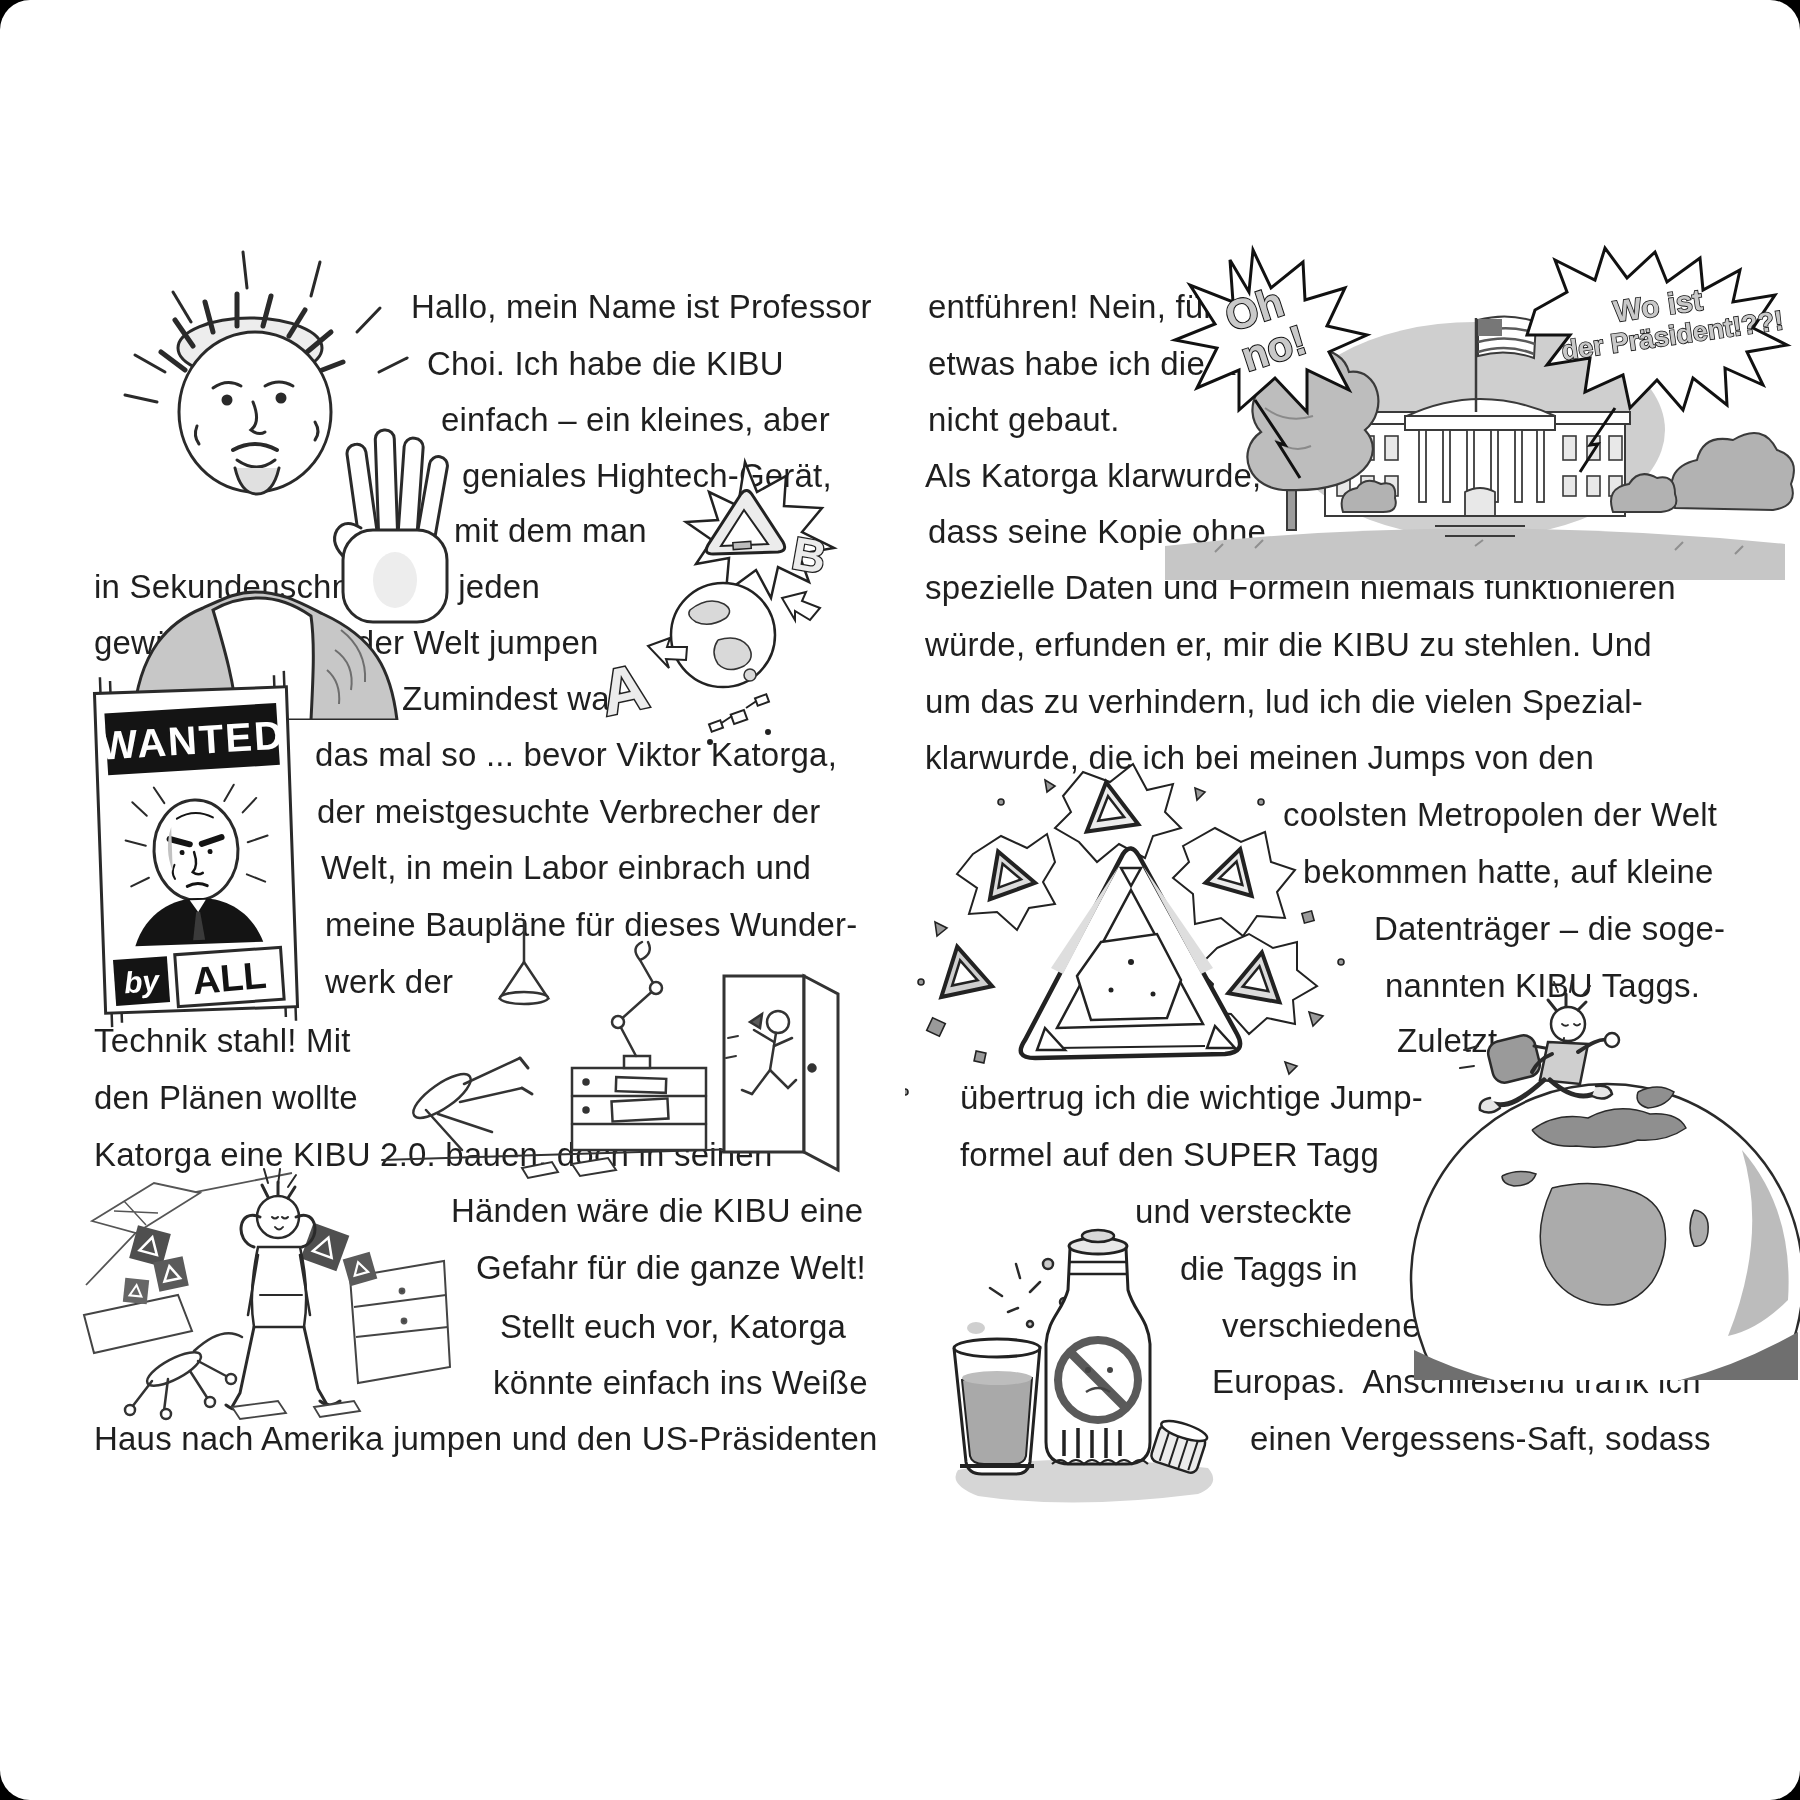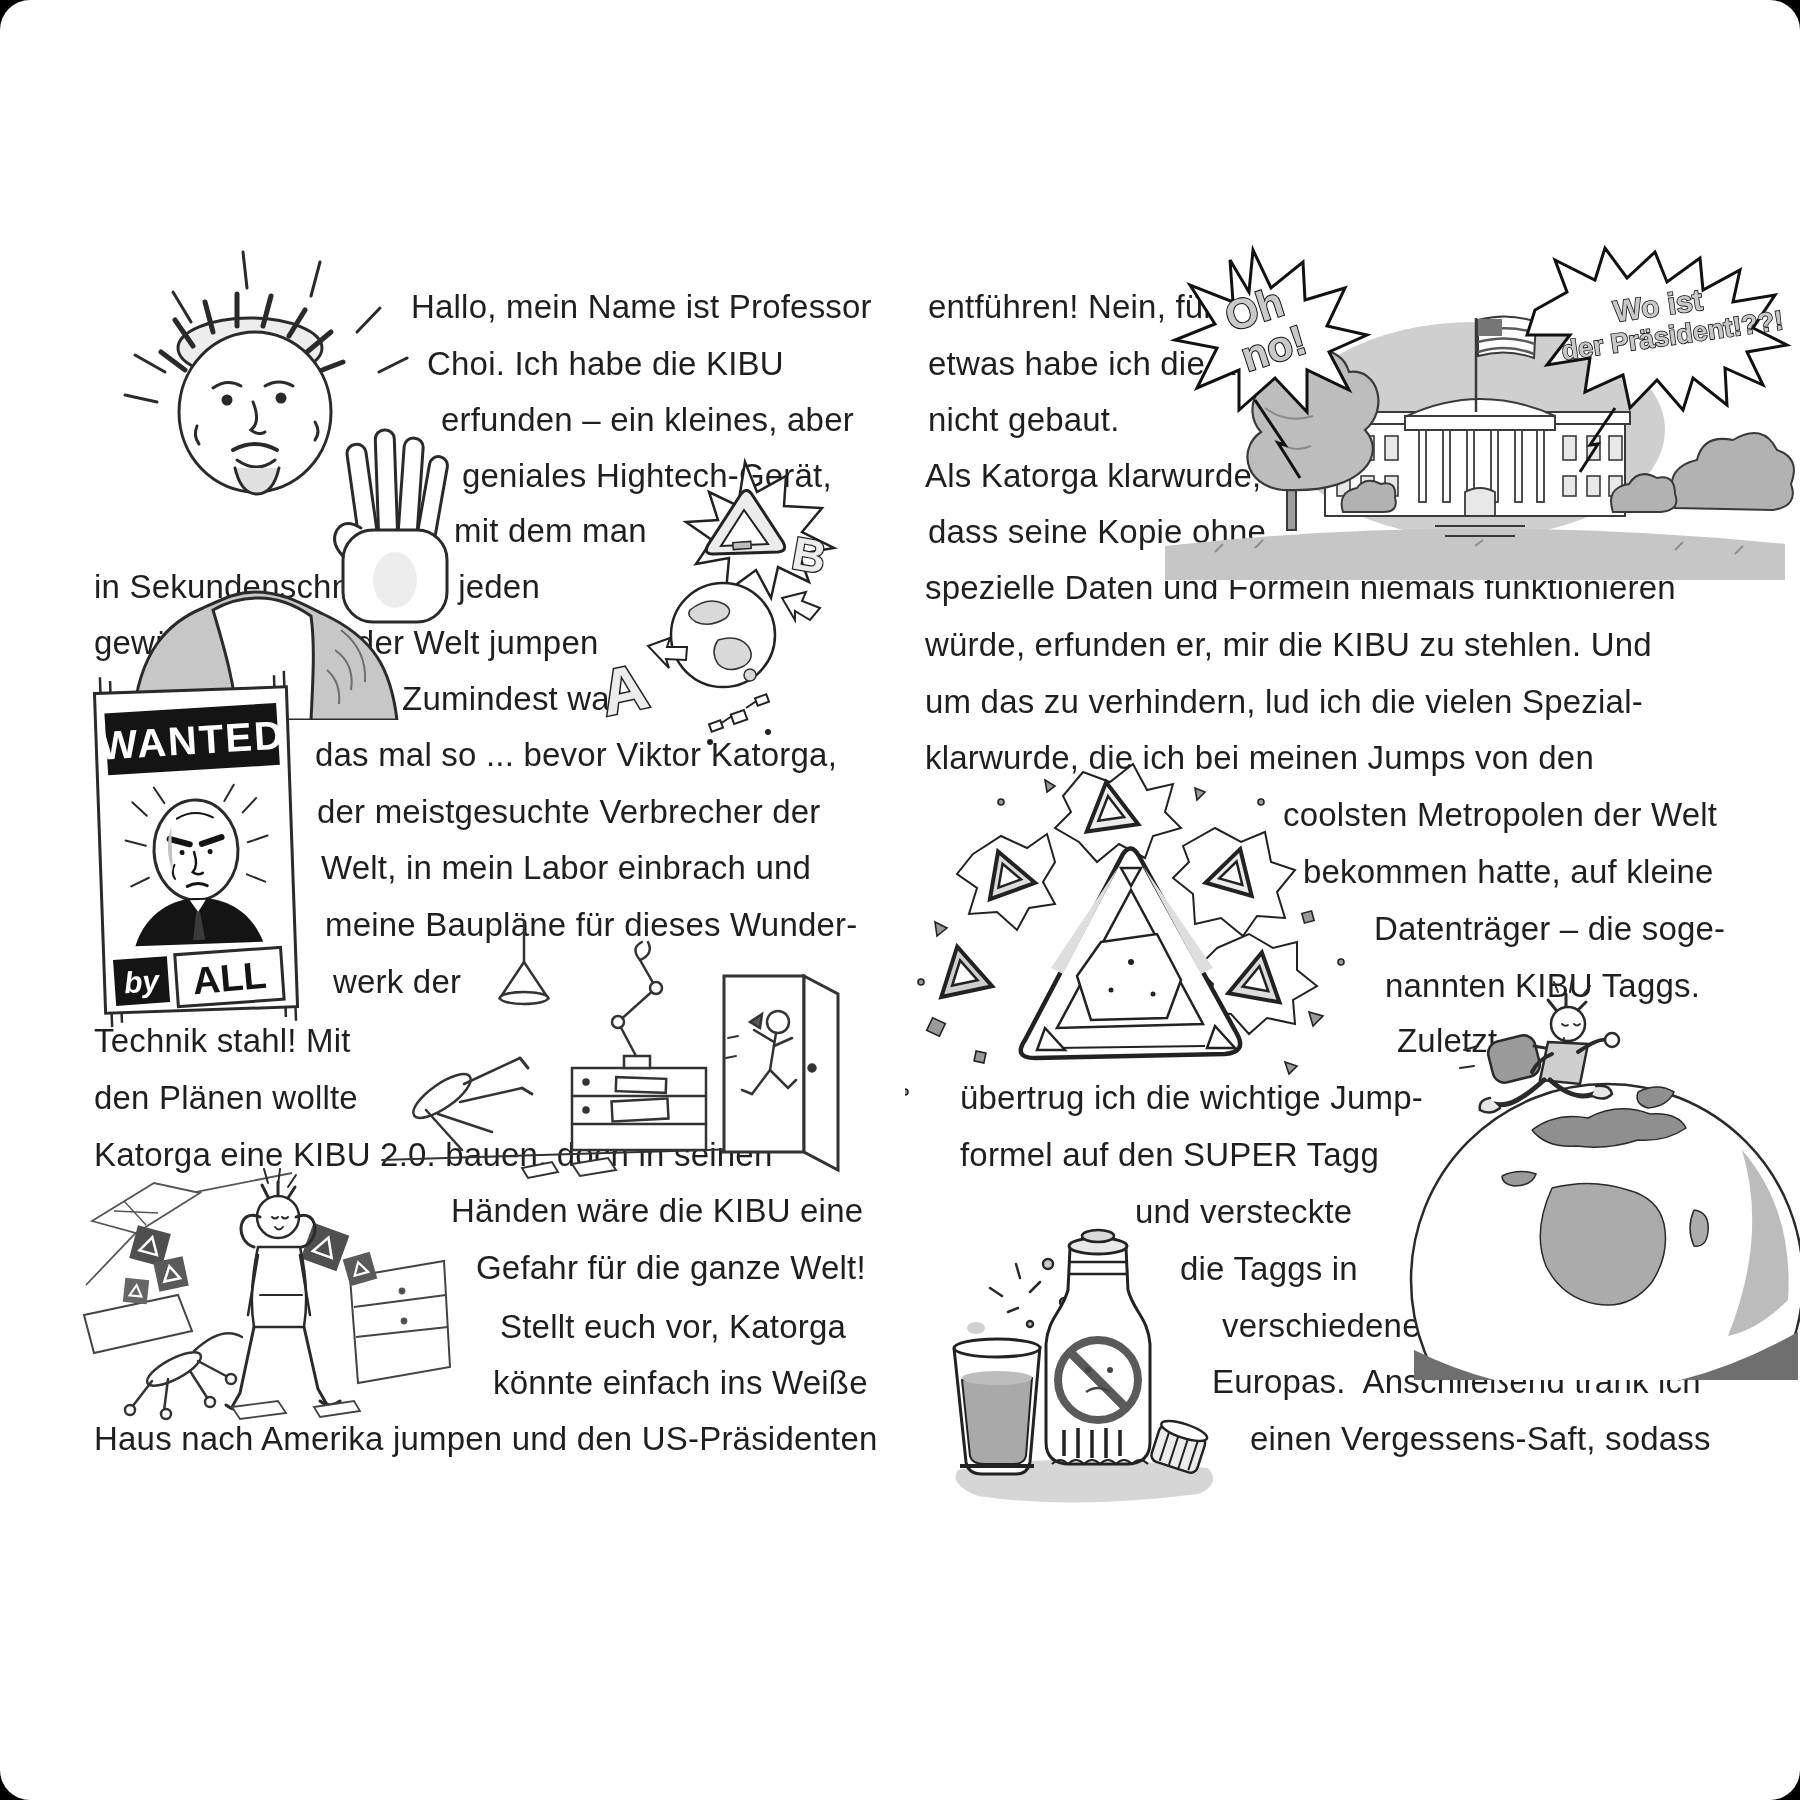--- a/index.html
+++ b/index.html
@@ -11,31 +11,31 @@
   .comic{font-weight:bold;paint-order:stroke;}
 </style>
 </head>
 <body>
 
 <div class="page">
 
   <div>
     <div class="ln" style="left:411px;top:290px">Hallo, mein Name ist Professor</div>
     <div class="ln" style="left:427px;top:347px">Choi. Ich habe die KIBU</div>
-    <div class="ln" style="left:441px;top:403px">erfunden – ein kleines, aber</div>
+    <div class="ln" style="left:441px;top:403px">einfach – ein kleines, aber</div>
     <div class="ln" style="left:462px;top:459px">geniales Hightech-Gerät,</div>
     <div class="ln" style="left:454px;top:514px">mit dem man</div>
     <div class="ln" style="left:94px;top:570px">in Sekundenschnelle an jeden</div>
     <div class="ln" style="left:94px;top:626px">gewünschten Ort der Welt jumpen</div>
     <div class="ln" style="left:311px;top:682px">kann! Zumindest war</div>
     <div class="ln" style="left:315px;top:738px">das mal so ... bevor Viktor Katorga,</div>
     <div class="ln" style="left:317px;top:795px">der meistgesuchte Verbrecher der</div>
     <div class="ln" style="left:321px;top:851px">Welt, in mein Labor einbrach und</div>
     <div class="ln" style="left:325px;top:908px">meine Baupläne für dieses Wunder-</div>
-    <div class="ln" style="left:333px;top:965px">werk der</div>
+    <div class="ln" style="left:325px;top:965px">werk der</div>
     <div class="ln" style="left:94px;top:1024px">Technik stahl! Mit</div>
     <div class="ln" style="left:94px;top:1081px">den Plänen wollte</div>
     <div class="ln" style="left:94px;top:1138px">Katorga eine KIBU 2.0. bauen, doch in seinen</div>
     <div class="ln" style="left:451px;top:1194px">Händen wäre die KIBU eine</div>
     <div class="ln" style="left:476px;top:1251px">Gefahr für die ganze Welt!</div>
     <div class="ln" style="left:500px;top:1310px">Stellt euch vor, Katorga</div>
     <div class="ln" style="left:493px;top:1366px">könnte einfach ins Weiße</div>
     <div class="ln" style="left:94px;top:1422px">Haus nach Amerika jumpen und den US-Präsidenten</div>
   </div>
 

